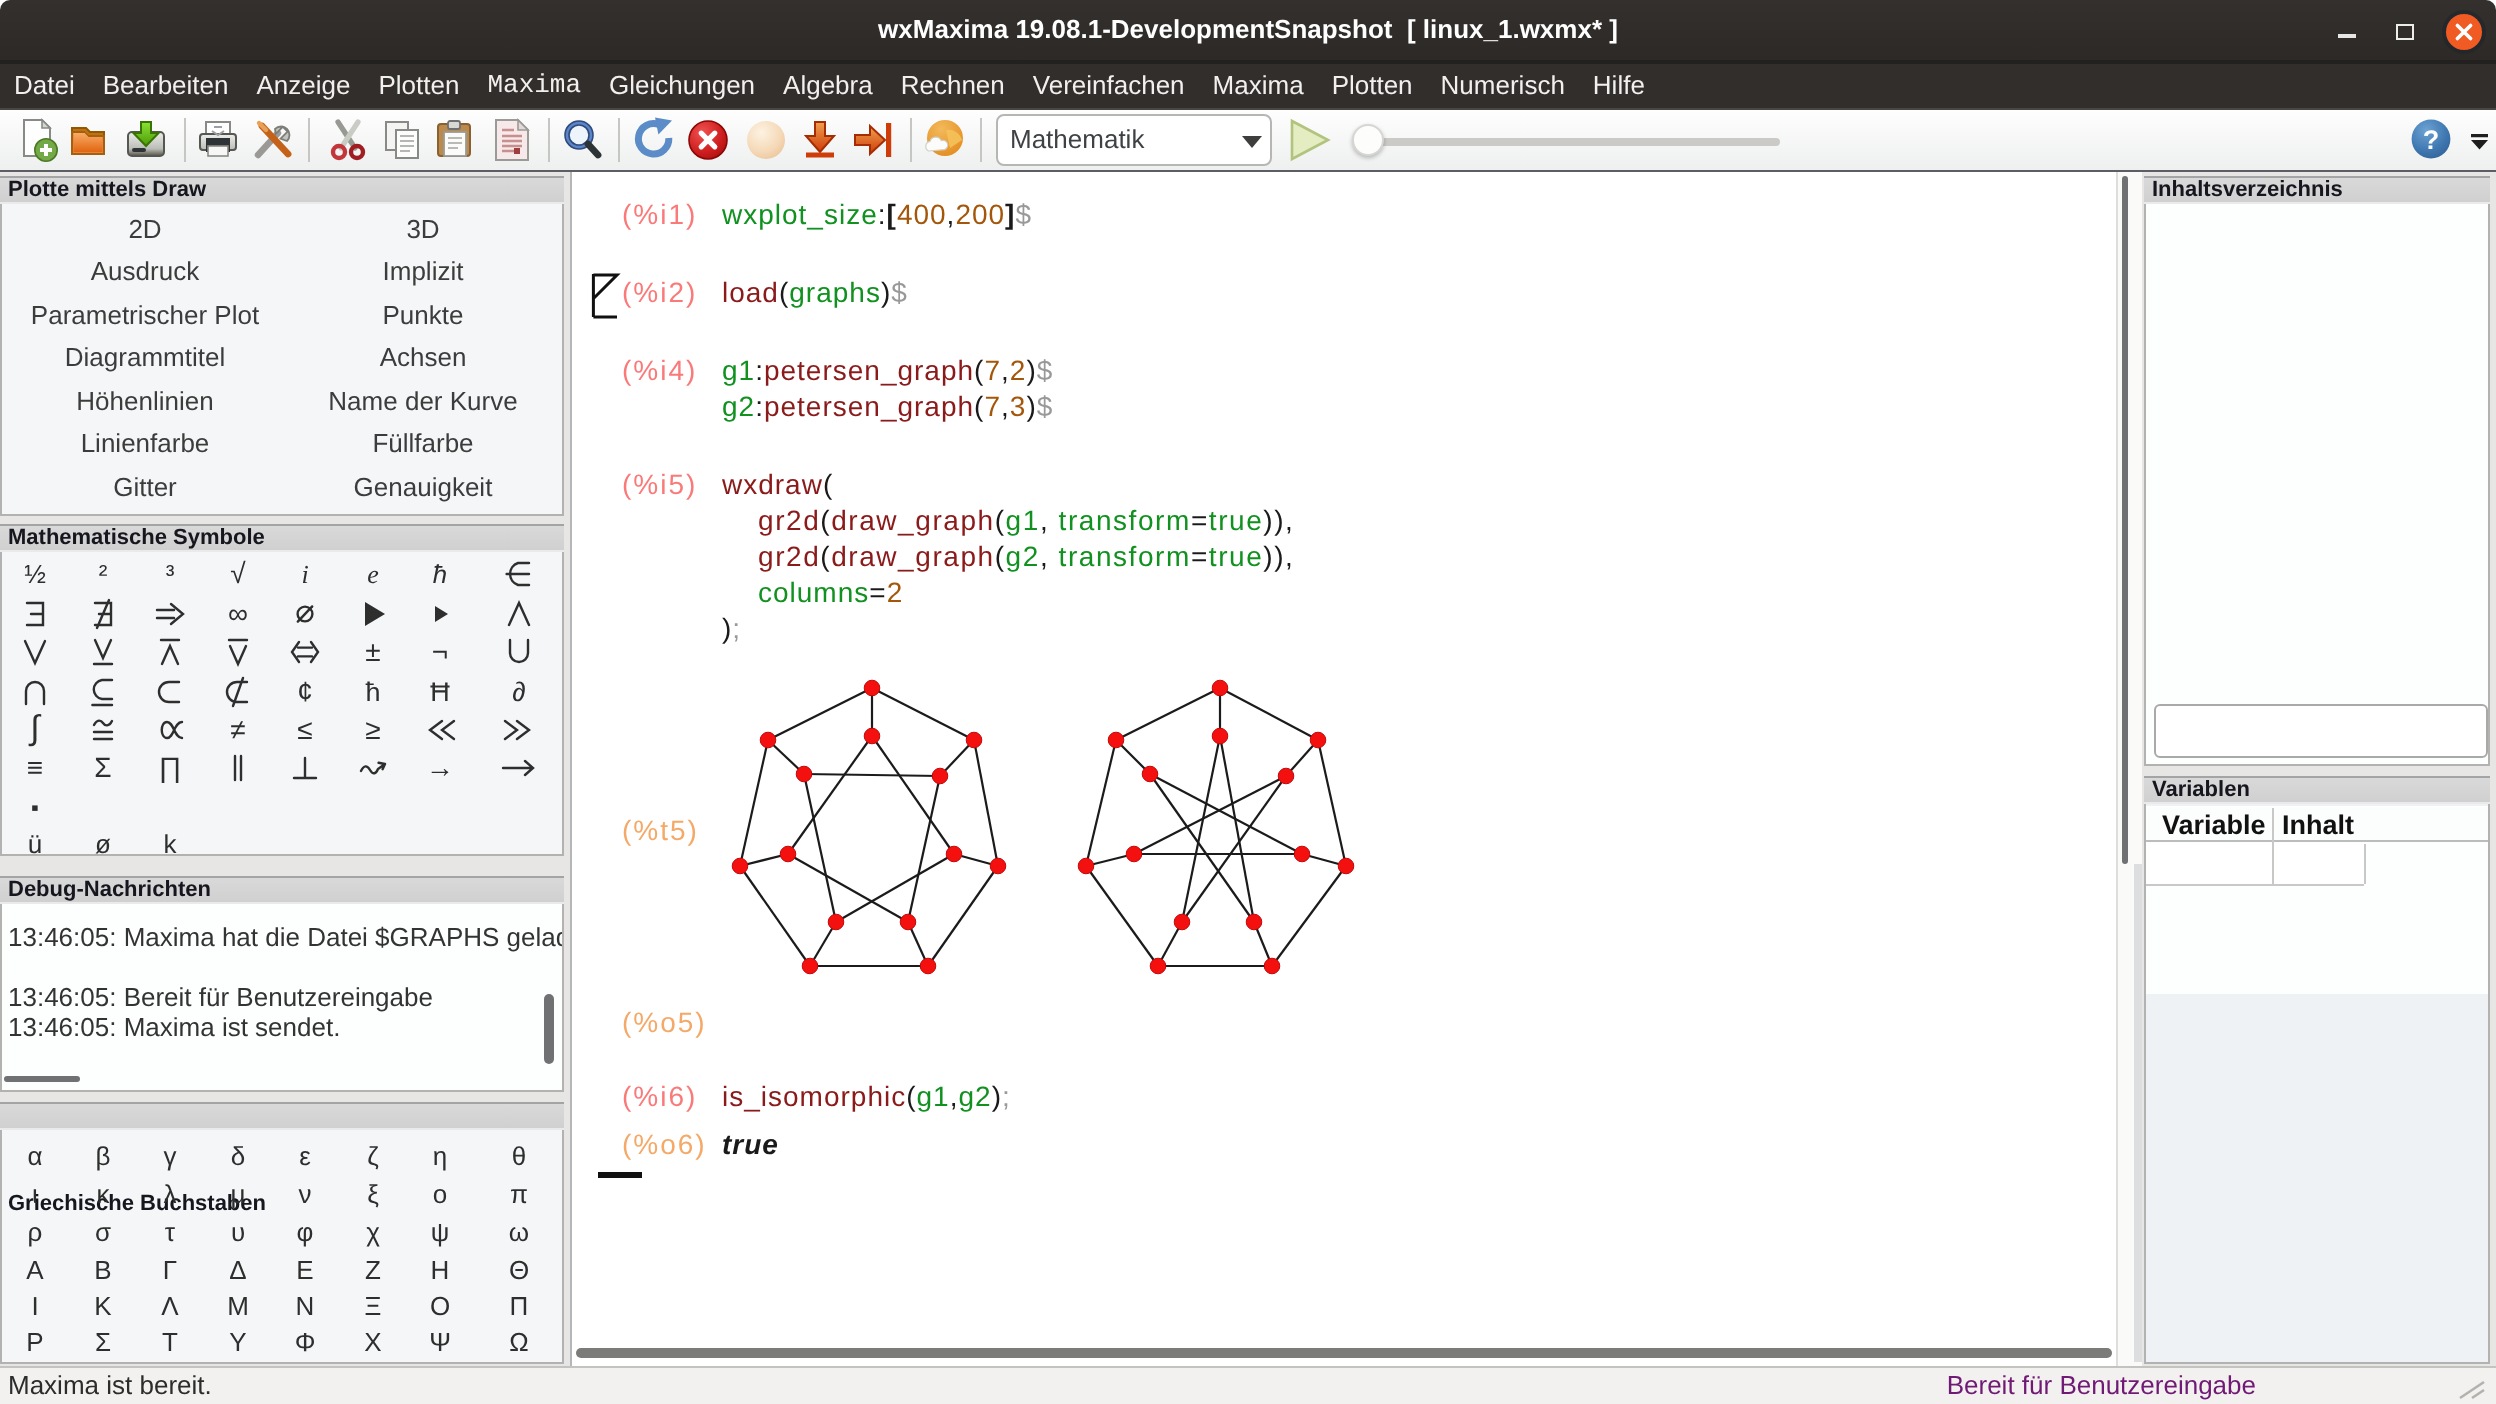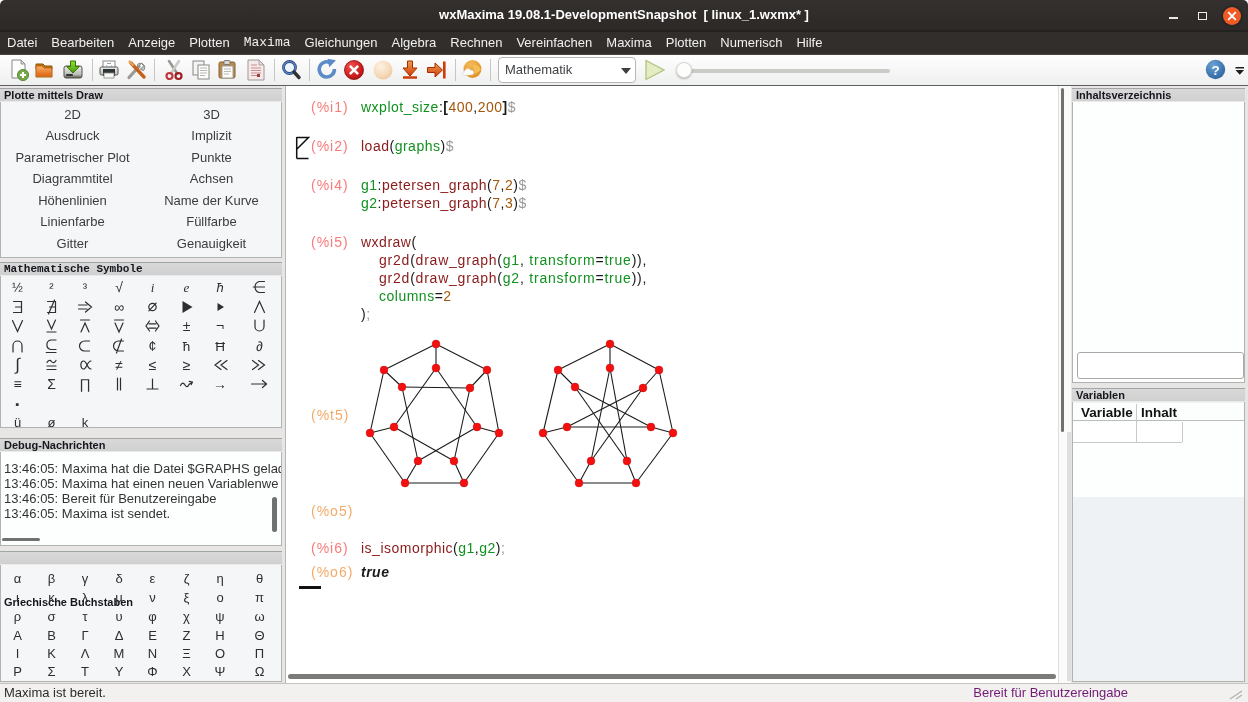--- a/index.html
+++ b/index.html
@@ -201,21 +201,21 @@
     <path d="M0.5,1 h8.5 v1.6 h-8.5 z M0.5,4 L9,4 L4.75,8.8 z" fill="#1e1e1e"></path>
   </svg>
 
 <div class="abs" style="left:0;top:86px;width:1248px;height:597px;background:#e7e6e5;"></div>
 <div class="abs" style="left:285px;top:86px;width:773px;height:597px;background:#fff;border-left:1px solid #b4b6b8;"></div>
 <div class="abs" style="left:0px;top:88px;width:282px;height:170px;background:#f4f6f7;border:1px solid #b2b3b0;"></div>
 <div class="abs" style="left:0px;top:88px;width:282px;height:14px;background:linear-gradient(#d8d9d8,#cfd0cf);border-bottom:1px solid #e9eae9;border-top:1px solid #a3a4a6;"></div>
 <div class="t" style="left:4px;top:89px;height:13px;line-height:13px;font-size:11px;font-weight:bold;color:#16161e;">Plotte mittels Draw</div>
 <div class="abs" style="left:0px;top:262px;width:282px;height:166px;background:#f4f6f7;border:1px solid #b2b3b0;"></div>
 <div class="abs" style="left:0px;top:262px;width:282px;height:14px;background:linear-gradient(#d8d9d8,#cfd0cf);border-bottom:1px solid #e9eae9;border-top:1px solid #a3a4a6;"></div>
-<div class="t" style="left:4px;top:263px;height:13px;line-height:13px;font-size:11px;font-weight:bold;color:#16161e;font-family:Liberation Mono, monospace;">Mathematische Symbole</div>
+<div class="t" style="left:4px;top:263px;height:13px;line-height:13px;font-size:11px;font-weight:bold;color:#16161e;">Mathematische Symbole</div>
 <div class="abs" style="left:0px;top:438px;width:282px;height:108px;background:#fdfefe;border:1px solid #b2b3b0;"></div>
 <div class="abs" style="left:0px;top:438px;width:282px;height:14px;background:linear-gradient(#d8d9d8,#cfd0cf);border-bottom:1px solid #e9eae9;border-top:1px solid #a3a4a6;"></div>
 <div class="t" style="left:4px;top:439px;height:13px;line-height:13px;font-size:11px;font-weight:bold;color:#16161e;">Debug-Nachrichten</div>
 <div class="abs" style="left:0px;top:551px;width:282px;height:131px;background:#f4f6f7;border:1px solid #b2b3b0;"></div>
 <div class="abs" style="left:0px;top:551px;width:282px;height:14px;background:linear-gradient(#d8d9d8,#cfd0cf);border-bottom:1px solid #e9eae9;border-top:1px solid #a3a4a6;"></div>
 <div class="t" style="left:4px;top:552px;height:13px;line-height:13px;font-size:11px;font-weight:bold;color:#16161e;margin-top:44px;">Griechische Buchstaben</div>
 <div class="t" style="left:3px;top:105.5px;width:139px;height:18px;line-height:18px;text-align:center;font-size:13px;color:#3c3c3c;">2D</div>
 <div class="t" style="left:142px;top:105.5px;width:139px;height:18px;line-height:18px;text-align:center;font-size:13px;color:#3c3c3c;">3D</div>
 <div class="t" style="left:3px;top:127px;width:139px;height:18px;line-height:18px;text-align:center;font-size:13px;color:#3c3c3c;">Ausdruck</div>
 <div class="t" style="left:142px;top:127px;width:139px;height:18px;line-height:18px;text-align:center;font-size:13px;color:#3c3c3c;">Implizit</div>
@@ -331,21 +331,20 @@
     <g transform="translate(257.5,108)">
       <path d="M-8,0 H6.5 M3,-3.5 L7,0 L3,3.5" stroke="#2e2e2e" stroke-width="1.2" fill="none" stroke-linecap="round"></path>
     </g>
     <text x="15.5" y="131.5" text-anchor="middle" font-size="11" fill="#2e2e2e" font-family="Liberation Sans">▪</text>
     <text x="15.5" y="150.5" text-anchor="middle" font-size="13" fill="#2e2e2e" font-family="Liberation Sans">ü</text>
     <text x="49.5" y="150.5" text-anchor="middle" font-size="13" fill="#2e2e2e" font-family="Liberation Sans">ø</text>
     <text x="83" y="150.5" text-anchor="middle" font-size="13" fill="#2e2e2e" font-family="Liberation Sans">k</text>
   </svg>
 <div class="abs" style="left:3px;top:452px;width:278px;height:93px;overflow:hidden;">
     <div class="t" style="left:1px;top:8.7px;height:15px;line-height:15px;font-size:13px;color:#333;">13:46:05: Maxima hat die Datei $GRAPHS gelad</div>
-    <div class="t" style="left:1px;top:23.9px;height:15px;line-height:15px;font-size:13px;color:#333;">13:46:05: Maxima hat einen neuen Variablenwe</div>
     <div class="t" style="left:1px;top:39.099999999999994px;height:15px;line-height:15px;font-size:13px;color:#333;">13:46:05: Bereit für Benutzereingabe</div>
     <div class="t" style="left:1px;top:54.3px;height:15px;line-height:15px;font-size:13px;color:#333;">13:46:05: Maxima ist sendet.</div>
   </div>
 <div class="abs" style="left:272px;top:497px;width:5px;height:35px;background:#6f7172;border-radius:2.5px;"></div>
 <div class="abs" style="left:2px;top:538px;width:38px;height:3px;background:#6f7172;border-radius:1.5px;"></div>
 <svg class="abs" style="left:2px;top:565px" width="280" height="117">
     <text x="15.5" y="17.5" text-anchor="middle" font-size="13" fill="#2e2e2e" font-family="Liberation Sans">α</text>
     <text x="49.5" y="17.5" text-anchor="middle" font-size="13" fill="#2e2e2e" font-family="Liberation Sans">β</text>
     <text x="83" y="17.5" text-anchor="middle" font-size="13" fill="#2e2e2e" font-family="Liberation Sans">γ</text>
     <text x="117" y="17.5" text-anchor="middle" font-size="13" fill="#2e2e2e" font-family="Liberation Sans">δ</text>

